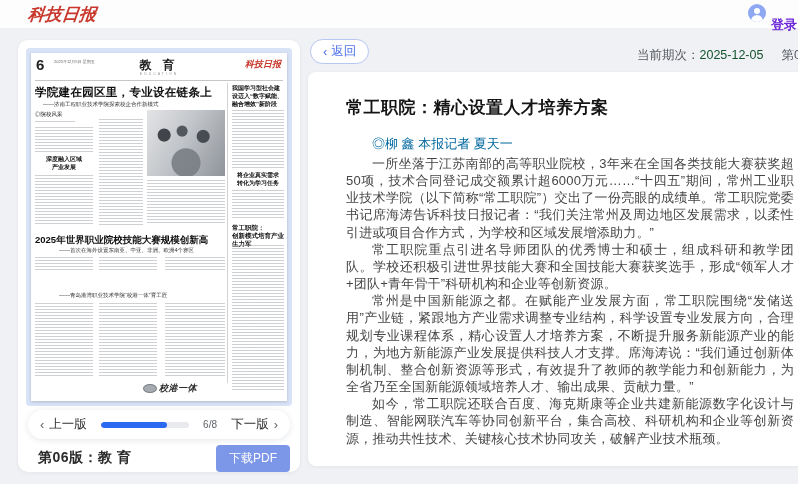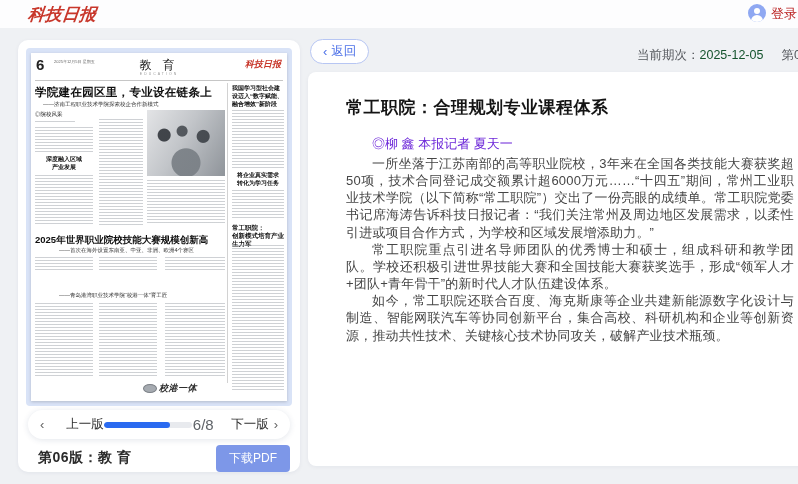--- a/index.html
+++ b/index.html
@@ -9,35 +9,35 @@
     -webkit-font-smoothing:antialiased;
   }
   
   .topbar{position:absolute;left:0;top:0;width:798px;height:28px;background:#fdfdfe;}
   .brand{position:absolute;left:28px;top:3px;font-family:"Liberation Serif",serif;
     font-size:17px;font-weight:bold;font-style:italic;color:#c8372b;transform:skewX(-6deg);}
   .avatar{position:absolute;left:748px;top:4px;width:18px;height:18px;border-radius:50%;
     background:#8fa8f2;overflow:hidden;}
   .avatar .head{position:absolute;left:6px;top:3.5px;width:6px;height:6px;border-radius:50%;background:#fff;}
   .avatar .trunk{position:absolute;left:3px;top:11px;width:12px;height:9px;border-radius:6px 6px 0 0;background:#fff;}
-  .login{position:absolute;left:771px;top:5px;font-size:13px;color:#b91c1c;white-space:nowrap;}
+  .login{position:absolute;left:771px;top:16px;font-size:13px;color:#6d28d9;white-space:nowrap;font-weight:bold;}
 
   
   .left-card{position:absolute;left:18px;top:40px;width:282px;height:432px;background:#fff;
     border-radius:10px;box-shadow:0 1px 4px rgba(20,40,80,.06);}
   .paper-frame{position:absolute;left:8px;top:8px;width:266px;height:358px;background:#d9e3f7;border-radius:4px;}
   .paper-page{position:absolute;left:5px;top:5px;width:256px;height:348px;background:#fff;
     box-shadow:0 1px 3px rgba(0,0,0,.18);overflow:hidden;}
 
   
   .np{position:absolute;color:#222;}
   .np-num{left:5px;top:3px;font-size:15px;font-weight:bold;}
   .np-date{left:23px;top:6px;font-size:4px;color:#666;line-height:5px;width:60px;}
   .np-section{left:50%;top:4px;transform:translateX(-50%);font-family:"Liberation Serif",serif;
-    font-size:12px;font-weight:normal;letter-spacing:4px;white-space:nowrap;}
+    font-size:12px;font-weight:bold;letter-spacing:4px;white-space:nowrap;}
   .np-section-en{left:50%;top:19px;transform:translateX(-50%);font-size:3.5px;letter-spacing:2px;color:#999;}
   .np-masthead{right:6px;top:5px;font-family:"Liberation Serif",serif;font-size:9px;font-weight:bold;
     font-style:italic;color:#c8372b;white-space:nowrap;}
   .np-rule{left:4px;right:4px;top:27px;height:0;border-top:1px solid #c6c6c6;}
   .np-h1{left:4px;top:32px;font-size:11.5px;font-weight:800;color:#0f0f0f;letter-spacing:.3px;white-space:nowrap;}
   .np-sub1{left:12px;top:48px;font-size:5.5px;color:#333;white-space:nowrap;}
   .np-tag{left:4px;top:58px;font-size:5.5px;color:#222;}
   .np-photo{left:116px;top:57px;width:78px;height:66px;
     background:
       radial-gradient(circle at 22% 38%, rgba(40,44,50,.85) 0 6px, transparent 7px),
@@ -59,46 +59,46 @@
   .np-stamp{left:110px;top:329px;display:flex;align-items:center;gap:2px;background:#fff;padding:0 2px;}
   .np-stamp .cap{width:12px;height:7px;border-radius:50%;background:#a6abb1;border:1px solid #7c8187;}
   .np-stamp .txt{font-size:9px;font-weight:800;font-style:italic;color:#2e2e2e;letter-spacing:.5px;white-space:nowrap;}
   .ft{position:absolute;background:repeating-linear-gradient(#a7acb2 0,#a7acb2 1px,transparent 1px,transparent 3px);opacity:.55;}
 
   
   .pager{position:absolute;left:10px;top:370px;width:262px;height:29px;border-radius:15px;background:#fff;
     box-shadow:0 1px 6px rgba(25,50,90,.12);display:flex;align-items:center;padding:0 12px;box-sizing:border-box;
     justify-content:space-between;}
   .pager .chev{color:#666;font-size:13px;line-height:1;}
-  .pager .lbl{font-size:12.5px;color:#2e2e2e;margin-left:17px;}
+  .pager .lbl{font-size:12.5px;color:#2e2e2e;}
   .pgroup{display:flex;align-items:center;gap:5px;cursor:pointer;}
   .ptrack{width:88px;height:6px;border-radius:3px;background:#e8eaee;overflow:hidden;}
   .pfill{height:6px;border-radius:3px;background:#2a6af0;width:75%;}
-  .ppos{font-size:15px;color:#5f6368;}
+  .ppos{font-size:10px;color:#5f6368;}
 
   
   .left-foot{position:absolute;left:20px;right:10px;top:404px;height:28px;display:flex;
     align-items:center;justify-content:space-between;}
   .edition{font-size:14px;font-weight:bold;color:#2b2b2b;letter-spacing:.5px;}
   .dl-btn{background:#7d97e8;color:#fff;font-size:12px;border:none;border-radius:4px;
     padding:5px 13px;cursor:pointer;font-family:"Liberation Sans",sans-serif;text-align:center;}
 
   
   .back-btn{position:absolute;left:310px;top:39px;height:25px;display:inline-flex;align-items:center;gap:4px;
     padding:0 12px;border:1px solid #b7c6f3;border-radius:14px;background:#fff;color:#4f73e8;
     font-size:12.5px;cursor:pointer;}
   .back-btn .chev{font-size:13px;line-height:1;}
   .meta{position:absolute;left:637px;top:47px;font-size:12.5px;color:#55585d;white-space:nowrap;}
   .meta b{font-weight:normal;color:#14532d;}
   .meta .gap{display:inline-block;width:18px;}
   .article-card{position:absolute;left:308px;top:72px;width:520px;height:394px;background:#fff;
     border-radius:8px;box-shadow:0 1px 4px rgba(20,40,80,.05);overflow:hidden;
     padding:24px 34px 16px 38px;box-sizing:border-box;}
   .a-title{font-size:17px;font-weight:bold;color:#141414;margin:0;letter-spacing:.5px;}
-  .a-byline{margin:16px 0 2px 0;text-indent:2em;font-size:13px;color:#6d28d9;}
+  .a-byline{margin:16px 0 2px 0;text-indent:2em;font-size:13px;color:#0369a1;}
   .article-card p.body{margin:0;font-size:13px;line-height:1.32;color:#454545;text-indent:2em;
     text-align:justify;letter-spacing:.2px;}
 </style>
 </head>
 <body>
 
 <div class="topbar">
   <div class="brand">科技日报</div>
   <div class="avatar">
     <span class="head"></span>
@@ -190,19 +190,20 @@
 <button class="back-btn">
   <span class="chev">‹</span>
   <span>返回</span>
 </button>
 
 <div class="meta">
   <span>当前期次：</span><b>2025-12-05</b><span class="gap"></span><span>第06版：教 育</span>
 </div>
 
 <div class="article-card">
-  <h1 class="a-title">常工职院：合理规划专业课程体系</h1>
+  <h1 class="a-title">常工职院：精心设置人才培养方案</h1>
   <p class="a-byline">◎柳 鑫 本报记者 夏天一</p>
   <p class="body">一所坐落于江苏南部的高等职业院校，3年来在全国各类技能大赛获奖超50项，技术合同登记成交额累计超6000万元……“十四五”期间，常州工业职业技术学院（以下简称“常工职院”）交出了一份亮眼的成绩单。常工职院党委书记席海涛告诉科技日报记者：“我们关注常州及周边地区发展需求，以柔性引进或项目合作方式，为学校和区域发展增添助力。”</p>
-  <p class="body">常工职院重点引进名导师团队的优秀博士和硕士，组成科研和教学团队。学校还积极引进世界技能大赛和全国技能大赛获奖选手，形成“领军人才+团队+青年骨干”的新时代人才队伍建设体系。</p>
+  <p class="body">常工职院重点引进名导师团队的优秀博士和硕士，组成科研和教学团队。学校还积极引进世界技能大赛和全国技能大赛获奖选手，形成“领军人才+团队+青年骨干”科研机构和企业等创新资源。</p>
+  <p class="body">常州是中国新能源之都。在赋能产业发展方面，常工职院围绕“发储送用”产业链，紧跟地方产业需求调整专业结构，科学设置专业发展方向，合理规划专业课程体系，精心设置人才培养方案，不断提升服务新能源产业的能力，为地方新能源产业发展提供科技人才支撑。席海涛说：“我们通过创新体制机制、整合创新资源等形式，有效提升了教师的教学能力和创新能力，为全省乃至全国新能源领域培养人才、输出成果、贡献力量。”</p>
   <p class="body">如今，常工职院还联合百度、海克斯康等企业共建新能源数字化设计与制造、智能网联汽车等协同创新平台，集合高校、科研机构和企业等创新资源，推动共性技术、关键核心技术协同攻关，破解产业技术瓶颈。</p>
 
 </div>
 
 </body></html>

